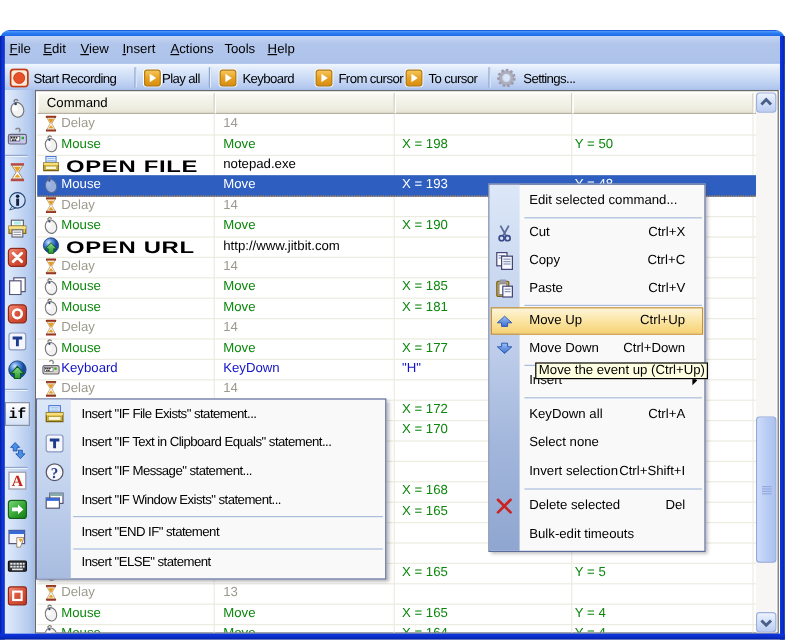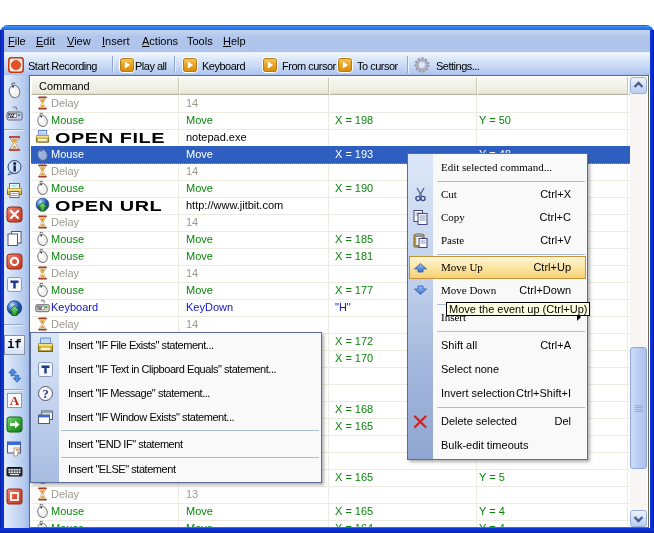--- a/index.html
+++ b/index.html
@@ -69,21 +69,21 @@
 #cmenu{position:absolute;left:407px;top:153px;width:181px;background:#f9f9f9;
  border:1px solid #5c6c9c;box-sizing:border-box;box-shadow:2px 2px 3px rgba(80,80,80,0.45);
  padding:2px 0;}
 #cmenu .strip{position:absolute;left:0;top:0;width:25px;height:100%;
  background:linear-gradient(180deg,#dce8f8 0%,#bdcdea 45%,#a3b7dc 70%,#8fa6d0 100%);}
 .mi{position:relative;height:23px;}
 .mi2{position:relative;height:24px;}
 .mi2 .mt{position:absolute;left:33px;top:6px;color:#000;}
 .mi2 .ms{position:absolute;right:16px;top:6px;color:#000;}
 .mi2 .mic{position:absolute;left:4px;top:4px;width:17px;height:17px;}
-.mi .mt{position:absolute;left:33px;top:5px;color:#000;font-family:Liberation Serif, serif;}
+.mi .mt{position:absolute;left:33px;top:5px;color:#000;}
 .mi .ms{position:absolute;right:16px;top:5px;color:#000;}
 .mi .mic{position:absolute;left:4px;top:3px;width:17px;height:17px;}
 .msep{position:relative;height:4px;}
 .msep i{position:absolute;left:29px;right:2px;top:2px;height:1px;background:#a9bddd;}
 .mhl{position:absolute;left:1px;right:1px;top:0;height:23px;border:1px solid #c79334;box-sizing:border-box;
  background:linear-gradient(180deg,#fef5d8 0%,#fbe5a4 50%,#f6d173 100%);}
 
 #ttip{position:absolute;left:446px;top:302px;height:14px;background:#ffffe1;border:1px solid #000;
  box-sizing:border-box;padding:0px 2px;color:#000;white-space:nowrap;font-size:11px;}
 
@@ -680,21 +680,21 @@
 <div class="mi">
         <span class="mt">Insert</span>
         <span class="ms" style="right:6px;top:7px">
           <i style="display:block;width:0;height:0;border-left:4px solid #000;border-top:4px solid transparent;border-bottom:4px solid transparent"></i>
         </span>
       </div>
 <div class="msep">
         <i></i>
       </div>
 <div class="mi2">
-        <span class="mt">Shift all</span>
+        <span class="mt">KeyDown all</span>
         <span class="ms">Ctrl+A</span>
       </div>
 <div class="mi2">
         <span class="mt">Select none</span>
       </div>
 <div class="mi2">
         <span class="mt">Invert selection</span>
         <span class="ms">Ctrl+Shift+I</span>
       </div>
 <div class="msep">

